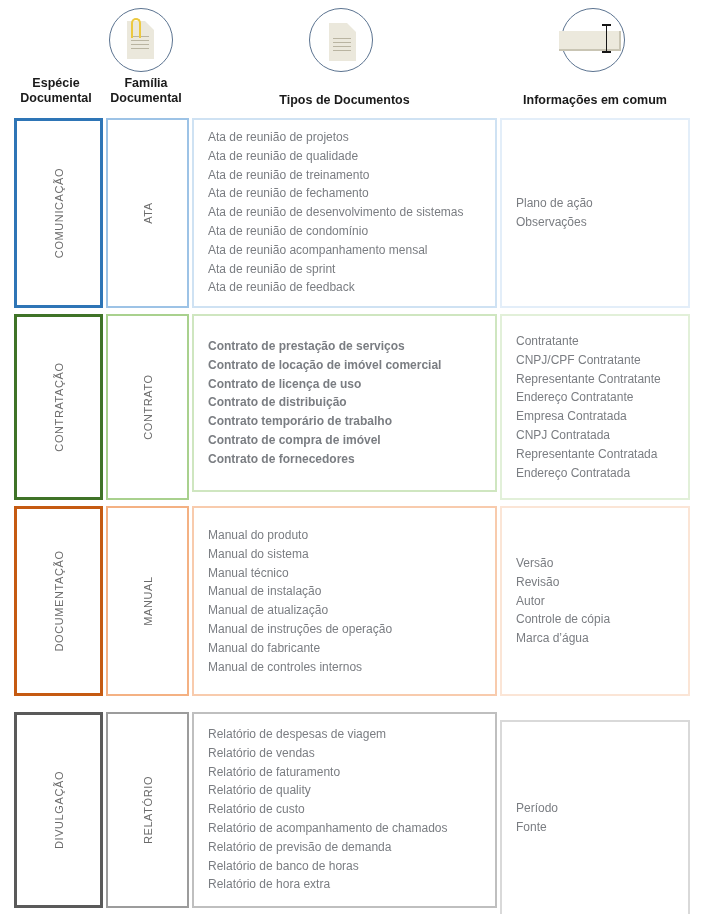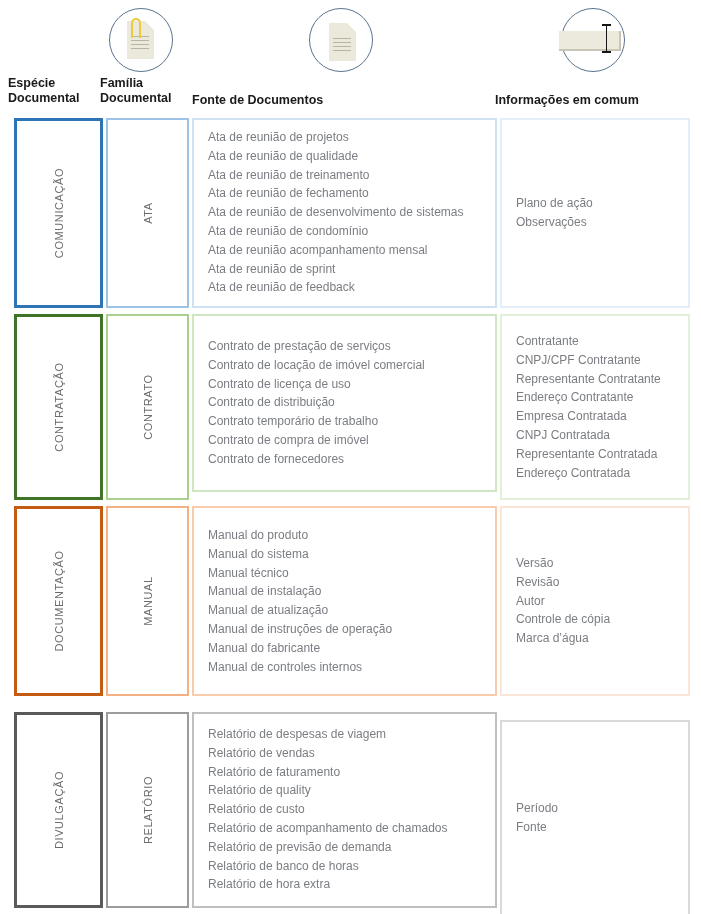--- a/index.html
+++ b/index.html
@@ -74,20 +74,21 @@
     width: 9px;
     height: 2px;
     background: #161616;
   }
   .caret::before { top: 0; }
   .caret::after  { bottom: 0; }
 
   
   .col-head {
     position: absolute;
+    text-align: center;
     font-weight: bold;
     font-size: 12.5px;
     color: #1a1a1a;
     line-height: 15px;
   }
 
   
   .cell {
     position: absolute;
     box-sizing: border-box;
@@ -154,21 +155,21 @@
 
   <div class="col-head" style="left:8px; top:76px; width:96px;">
     <div>Espécie</div>
     <div>Documental</div>
   </div>
   <div class="col-head" style="left:100px; top:76px; width:92px;">
     <div>Família</div>
     <div>Documental</div>
   </div>
   <div class="col-head" style="left:192px; top:93px; width:305px;">
-    <div>Fonte de Documentos</div>
+    <div>Tipos de Documentos</div>
   </div>
   <div class="col-head" style="left:495px; top:93px; width:200px;">
     <div>Informações em comum</div>
   </div>
 
   <div id="grid">
       <div class="cell" style="left: 14px; top: 118px; width: 89px; height: 190px; border: 3px solid rgb(46, 117, 182);">
         <div class="vlabel">COMUNICAÇÃO</div>
       </div>
       <div class="cell" style="left: 106px; top: 118px; width: 83px; height: 190px; border: 2px solid rgb(157, 195, 230);">
@@ -192,21 +193,21 @@
           <div>Plano de ação</div>
           <div>Observações</div>
         </div>
       </div>
       <div class="cell" style="left: 14px; top: 314px; width: 89px; height: 186px; border: 3px solid rgb(63, 115, 39);">
         <div class="vlabel">CONTRATAÇÃO</div>
       </div>
       <div class="cell" style="left: 106px; top: 314px; width: 83px; height: 186px; border: 2px solid rgb(169, 209, 142);">
         <div class="vlabel">CONTRATO</div>
       </div>
-      <div class="cell" style="left: 192px; top: 314px; width: 305px; height: 178px; border: 2px solid rgb(207, 230, 192);">
+      <div class="cell" style="left: 192px; top: 314px; width: 305px; height: 178px; border: 2px solid rgb(207, 230, 192); font-weight: bold;">
         <div class="list">
           <div>Contrato de prestação de serviços</div>
           <div>Contrato de locação de imóvel comercial</div>
           <div>Contrato de licença de uso</div>
           <div>Contrato de distribuição</div>
           <div>Contrato temporário de trabalho</div>
           <div>Contrato de compra de imóvel</div>
           <div>Contrato de fornecedores</div>
         </div>
       </div>

